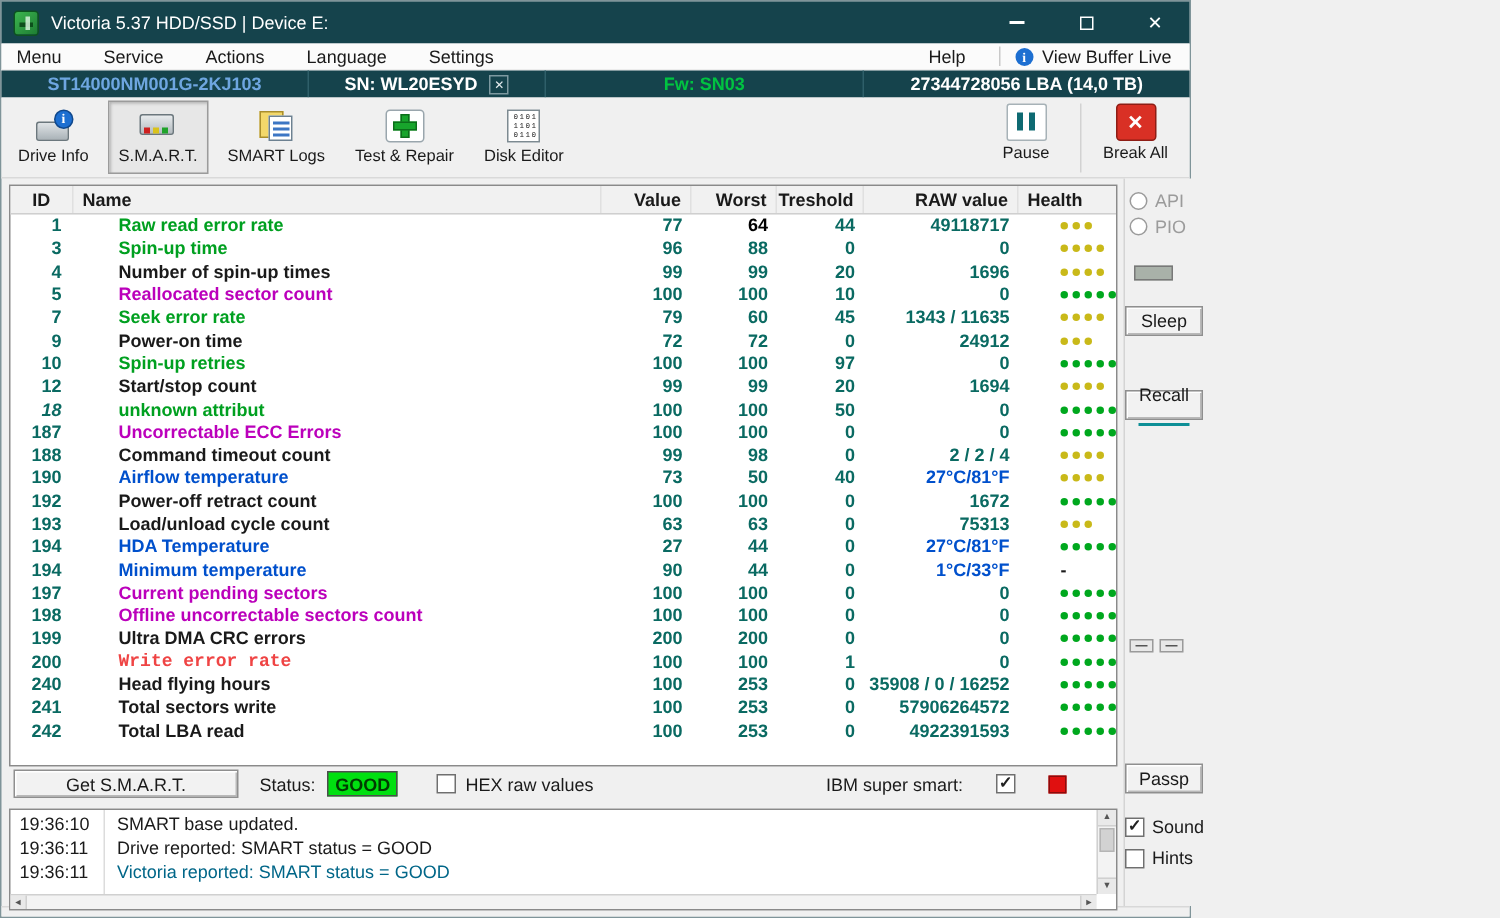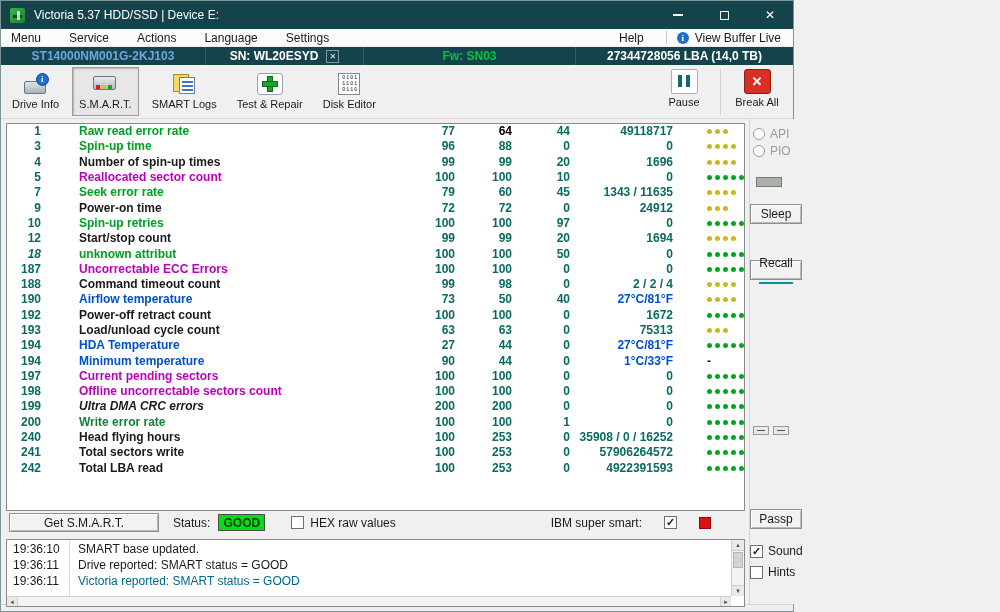--- a/index.html
+++ b/index.html
@@ -242,20 +242,29 @@
         <span class="tool-label">Break All</span>
       </div>
     </div>
   </div>
 
   <div class="content">
 
     <div class="left-pane">
 
       <div class="smart-table">
+        <div class="thead">
+          <div class="th-id">ID</div>
+          <div class="th-name">Name</div>
+          <div class="th-num">Value</div>
+          <div class="th-num">Worst</div>
+          <div class="th-num">Treshold</div>
+          <div class="th-num">RAW value</div>
+          <div class="th-health">Health</div>
+        </div>
         <div>
             <div class="trow">
               <div class="c-id" style="color: rgb(10, 106, 98);">1</div>
               <div class="c-name" style="color: rgb(0, 160, 32);">Raw read error rate</div>
               <div class="c-num" style="color: rgb(10, 106, 98);">77</div>
               <div class="c-num" style="color: #000000;">64</div>
               <div class="c-num" style="color: rgb(10, 106, 98);">44</div>
               <div class="c-raw" style="color: rgb(10, 106, 98);">49118717</div>
               <div class="c-health">
                 <span class="dot" style="background: rgb(201, 185, 25);"></span>
@@ -497,36 +506,36 @@
               <div class="c-health">
                 <span class="dot" style="background: rgb(0, 168, 30);"></span>
                 <span class="dot" style="background: rgb(0, 168, 30);"></span>
                 <span class="dot" style="background: rgb(0, 168, 30);"></span>
                 <span class="dot" style="background: rgb(0, 168, 30);"></span>
                 <span class="dot" style="background: rgb(0, 168, 30);"></span>
               </div>
             </div>
             <div class="trow">
               <div class="c-id" style="color: rgb(10, 106, 98);">199</div>
-              <div class="c-name" style="color: rgb(26, 26, 26); font-style: italic;">Ultra DMA CRC errors</div>
+              <div class="c-name" style="color: rgb(26, 26, 26);">Ultra DMA CRC errors</div>
               <div class="c-num" style="color: rgb(10, 106, 98);">200</div>
               <div class="c-num" style="color: rgb(10, 106, 98);">200</div>
               <div class="c-num" style="color: rgb(10, 106, 98);">0</div>
               <div class="c-raw" style="color: rgb(10, 106, 98);">0</div>
               <div class="c-health">
                 <span class="dot" style="background: rgb(0, 168, 30);"></span>
                 <span class="dot" style="background: rgb(0, 168, 30);"></span>
                 <span class="dot" style="background: rgb(0, 168, 30);"></span>
                 <span class="dot" style="background: rgb(0, 168, 30);"></span>
                 <span class="dot" style="background: rgb(0, 168, 30);"></span>
               </div>
             </div>
             <div class="trow">
               <div class="c-id" style="color: rgb(10, 106, 98);">200</div>
-              <div class="c-name" style="color: #15803d;">Write error rate</div>
+              <div class="c-name" style="color: #ef4444; font-family: Liberation Mono, monospace;">Write error rate</div>
               <div class="c-num" style="color: rgb(10, 106, 98);">100</div>
               <div class="c-num" style="color: rgb(10, 106, 98);">100</div>
               <div class="c-num" style="color: rgb(10, 106, 98);">1</div>
               <div class="c-raw" style="color: rgb(10, 106, 98);">0</div>
               <div class="c-health">
                 <span class="dot" style="background: rgb(0, 168, 30);"></span>
                 <span class="dot" style="background: rgb(0, 168, 30);"></span>
                 <span class="dot" style="background: rgb(0, 168, 30);"></span>
                 <span class="dot" style="background: rgb(0, 168, 30);"></span>
                 <span class="dot" style="background: rgb(0, 168, 30);"></span>

